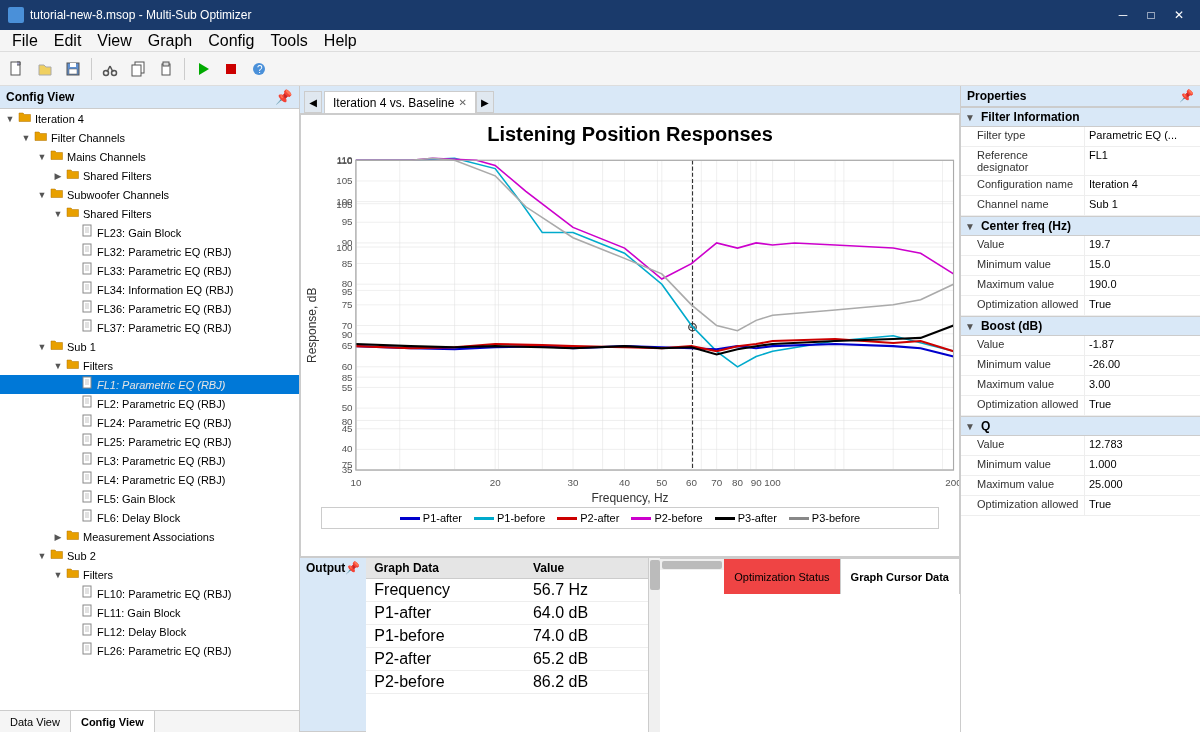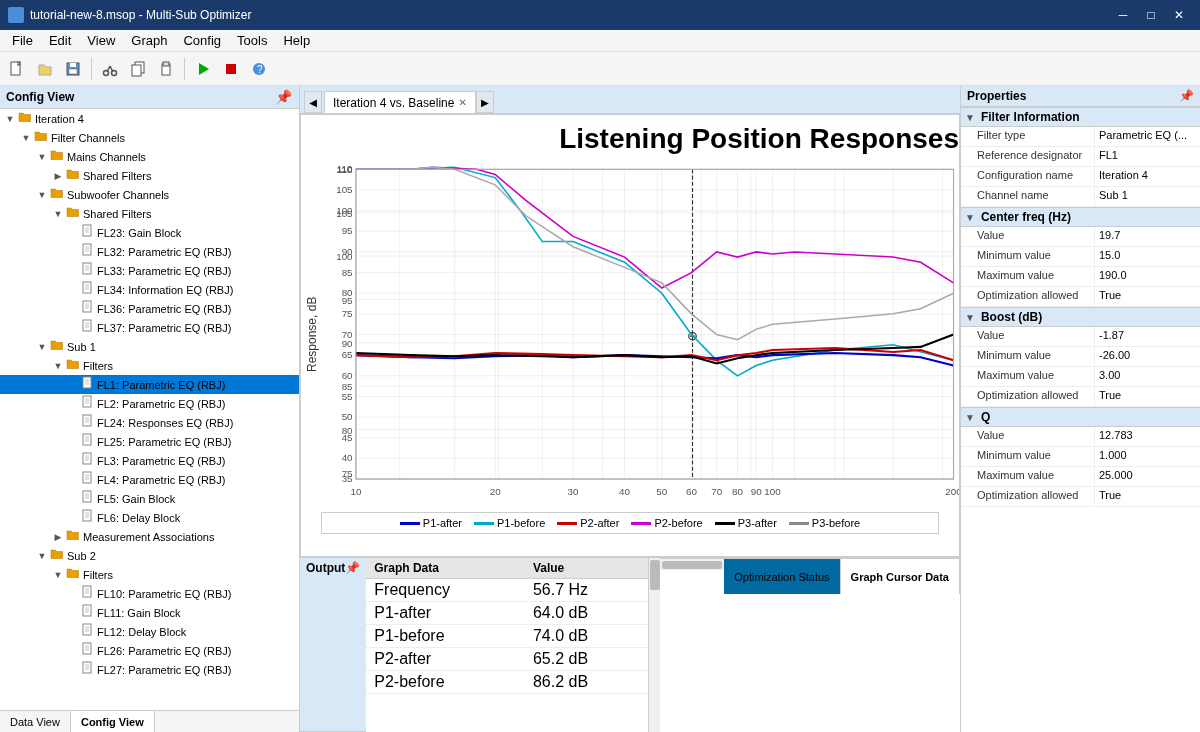--- a/index.html
+++ b/index.html
@@ -7,79 +7,79 @@
 
     
     .title-bar { background: #1a3a6b; color: white; height: 30px; display: flex; align-items: center; padding: 0 8px; justify-content: space-between; }
     .title-bar-left { display: flex; align-items: center; gap: 6px; justify-content: space-between; }
     .title-bar-icon { width: 16px; height: 16px; background: #4a90d9; border-radius: 2px; }
     .title-bar-controls { display: flex; gap: 2px; }
     .title-btn { width: 26px; height: 20px; background: transparent; border: none; color: white; cursor: pointer; font-size: 12px; display: flex; align-items: center; justify-content: center; }
 
     
     .menu-bar { background: #f5f5f5; height: 22px; display: flex; align-items: center; padding: 0 4px; border-bottom: 1px solid #ddd; }
-    .menu-item { padding: 14px 8px; font-size: 13px; cursor: pointer; height: 100%; display: flex; align-items: center; }
+    .menu-item { padding: 14px 8px; font-size: 16px; cursor: pointer; height: 100%; display: flex; align-items: center; }
 
     
     .toolbar { background: #f5f5f5; height: 34px; display: flex; align-items: center; padding: 0 4px; border-bottom: 1px solid #ddd; gap: 2px; }
     .toolbar-btn { width: 26px; height: 26px; background: transparent; border: 1px solid transparent; cursor: pointer; display: flex; align-items: center; justify-content: center; border-radius: 2px; }
     .toolbar-sep { width: 1px; height: 22px; background: #ccc; margin: 0 3px; }
 
     
     .main-container { display: flex; height: calc(732px - 86px); }
 
     
     .left-panel { width: 300px; background: white; border-right: 1px solid #ccc; display: flex; flex-direction: column; }
     .panel-header { background: #d9e8f7; padding: 3px 6px; font-size: 12px; font-weight: bold; border-bottom: 1px solid #ccc; display: flex; justify-content: space-between; align-items: center; }
     .panel-header-pin { color: #666; font-size: 14px; }
     .tree-container { flex: 1; overflow-y: auto; overflow-x: auto; }
     .tree-node { display: flex; align-items: center; padding: 1px 0; cursor: pointer; white-space: nowrap; }
-    .tree-node.selected { background: #0078d7; color: #000000; }
+    .tree-node.selected { background: #0078d7; color: #e5e5e5; font-style: italic; }
     .tree-node.selected .node-icon { color: white; }
     .expand-btn { width: 16px; height: 16px; display: flex; align-items: center; justify-content: center; font-size: 9px; color: #555; flex-shrink: 0; }
     .node-icon { margin-right: 3px; font-size: 12px; flex-shrink: 0; }
     .node-label { font-size: 11px; }
 
     
     .center-panel { flex: 1; display: flex; flex-direction: column; background: #f5f5f5; overflow: hidden; }
     .tab-bar { background: #d9e8f7; display: flex; align-items: flex-end; padding: 0 4px; border-bottom: 1px solid #ccc; height: 28px; }
     .tab-nav-btn { width: 18px; height: 22px; background: #e0e8f0; border: 1px solid #ccc; cursor: pointer; display: flex; align-items: center; justify-content: center; font-size: 10px; }
     .tab { display: flex; align-items: center; height: 22px; padding: 0 8px; background: white; border: 1px solid #ccc; border-bottom: none; font-size: 12px; margin-left: 2px; cursor: pointer; gap: 4px; }
     .tab.active { background: white; z-index: 1; }
     .tab-close { font-size: 10px; color: #666; cursor: pointer; }
 
     
     .chart-container { flex: 1; background: white; border: 1px solid #ccc; margin: 0; padding: 0; position: relative; overflow: hidden; }
-    .chart-title { text-align: right; font-size: 28px; font-weight: bold; margin: 8px 0 4px 0; }
+    .chart-title { text-align: center; font-size: 20px; font-weight: bold; margin: 8px 0 4px 0; }
 
     
     .legend { display: flex; align-items: center; justify-content: center; gap: 12px; padding: 4px; border: 1px solid #ccc; margin: 2px 20px; background: white; flex-wrap: wrap; }
     .legend-item { display: flex; align-items: center; gap: 3px; font-size: 11px; }
 
     
     .output-panel { height: 175px; background: white; border-top: 1px solid #ccc; display: flex; flex-direction: row; }
     .output-header { background: #d9e8f7; padding: 3px 6px; font-size: 12px; font-weight: bold; border-bottom: 1px solid #ccc; display: flex; justify-content: space-between; }
     .output-table { width: 100%; border-collapse: collapse; }
     .output-table thead tr { background: #e5e5e5; }
     .output-table th { padding: 3px 8px; text-align: left; font-size: 12px; font-weight: bold; border-bottom: 1px solid #ccc; }
     .output-table td { padding: 2px 8px; font-size: 16px; border-bottom: 1px solid #eee; }
     .output-scrollbar { width: 12px; background: #f0f0f0; border-left: 1px solid #ccc; }
-    .output-bottom-tabs { display: flex; border-top: 1px solid #ccc; background: #0369a1; height: 36px; align-items: flex-end; }
+    .output-bottom-tabs { display: flex; border-top: 1px solid #ccc; background: #ef4444; height: 36px; align-items: flex-end; }
     .bottom-tab { padding: 2px 10px; font-size: 11px; cursor: pointer; border-right: 1px solid #ccc; height: 100%; display: flex; align-items: center; }
     .bottom-tab.active { background: white; font-weight: bold; }
     .output-scroll-area { display: flex; flex: 1; overflow: hidden; }
     .output-scroll-content { flex: 1; overflow-y: hidden; overflow-x: hidden; }
     .output-h-scrollbar { height: 12px; background: #f0f0f0; border-top: 1px solid #ccc; display: flex; align-items: center; padding: 0 2px; }
 
     
     .right-panel { width: 240px; background: white; border-left: 1px solid #ccc; display: flex; flex-direction: column; overflow-y: auto; }
     .right-header { background: #d9e8f7; padding: 3px 6px; font-size: 12px; font-weight: bold; border-bottom: 1px solid #ccc; display: flex; justify-content: space-between; }
     .prop-section-header { background: #d9e8f7; padding: 2px 4px; font-size: 12px; font-weight: bold; display: flex; align-items: center; gap: 3px; border-bottom: 1px solid #ccc; border-top: 1px solid #ccc; }
     .prop-row { display: flex; border-bottom: 1px solid #eee; min-height: 20px; }
-    .prop-key { width: 134px; padding: 2px 4px 2px 16px; font-size: 11px; color: #333; flex-shrink: 0; border-right: 1px solid #eee; }
+    .prop-key { width: 124px; padding: 2px 4px 2px 16px; font-size: 11px; color: #333; flex-shrink: 0; border-right: 1px solid #eee; }
     .prop-val { flex: 1; padding: 2px 4px; font-size: 11px; }
     .prop-collapse { color: #555; font-size: 10px; margin-right: 3px; }
 
     
     .tree-container::-webkit-scrollbar { width: 12px; }
     .tree-container::-webkit-scrollbar-track { background: #f0f0f0; }
     .tree-container::-webkit-scrollbar-thumb { background: #bbb; border-radius: 2px; }
 
     .indent-0 { padding-left: 2px; }
     .indent-1 { padding-left: 18px; }
@@ -320,21 +320,21 @@
             <span class="node-label">FL2: Parametric EQ (RBJ)</span>
           </div>
           <div class="tree-node indent-4">
             <span class="expand-btn"></span>
             <span class="node-icon"><svg width="12" height="14" viewBox="0 0 12 14">
                 <rect x="1" y="1" width="8" height="11" fill="white" stroke="#888" stroke-width="1"></rect>
                 <line x1="3" y1="4" x2="7" y2="4" stroke="#aaa" stroke-width="0.7"></line>
                 <line x1="3" y1="6" x2="7" y2="6" stroke="#aaa" stroke-width="0.7"></line>
                 <line x1="3" y1="8" x2="7" y2="8" stroke="#aaa" stroke-width="0.7"></line>
               </svg></span>
-            <span class="node-label">FL24: Responses EQ (RBJ)</span>
+            <span class="node-label">FL24: Parametric EQ (RBJ)</span>
           </div>
           <div class="tree-node indent-4">
             <span class="expand-btn"></span>
             <span class="node-icon"><svg width="12" height="14" viewBox="0 0 12 14">
                 <rect x="1" y="1" width="8" height="11" fill="white" stroke="#888" stroke-width="1"></rect>
                 <line x1="3" y1="4" x2="7" y2="4" stroke="#aaa" stroke-width="0.7"></line>
                 <line x1="3" y1="6" x2="7" y2="6" stroke="#aaa" stroke-width="0.7"></line>
                 <line x1="3" y1="8" x2="7" y2="8" stroke="#aaa" stroke-width="0.7"></line>
               </svg></span>
             <span class="node-label">FL25: Parametric EQ (RBJ)</span>
@@ -432,30 +432,20 @@
           </div>
           <div class="tree-node indent-4">
             <span class="expand-btn"></span>
             <span class="node-icon"><svg width="12" height="14" viewBox="0 0 12 14">
                 <rect x="1" y="1" width="8" height="11" fill="white" stroke="#888" stroke-width="1"></rect>
                 <line x1="3" y1="4" x2="7" y2="4" stroke="#aaa" stroke-width="0.7"></line>
                 <line x1="3" y1="6" x2="7" y2="6" stroke="#aaa" stroke-width="0.7"></line>
                 <line x1="3" y1="8" x2="7" y2="8" stroke="#aaa" stroke-width="0.7"></line>
               </svg></span>
             <span class="node-label">FL26: Parametric EQ (RBJ)</span>
-          </div>
-          <div class="tree-node indent-4">
-            <span class="expand-btn"></span>
-            <span class="node-icon"><svg width="12" height="14" viewBox="0 0 12 14">
-                <rect x="1" y="1" width="8" height="11" fill="white" stroke="#888" stroke-width="1"></rect>
-                <line x1="3" y1="4" x2="7" y2="4" stroke="#aaa" stroke-width="0.7"></line>
-                <line x1="3" y1="6" x2="7" y2="6" stroke="#aaa" stroke-width="0.7"></line>
-                <line x1="3" y1="8" x2="7" y2="8" stroke="#aaa" stroke-width="0.7"></line>
-              </svg></span>
-            <span class="node-label">FL27: Parametric EQ (RBJ)</span>
           </div>
         </div>
     </div>
 
     <div style="display:flex; border-top:1px solid #ccc; background:#f5f5f5; height:22px;">
       <div class="bottom-tab">Data View</div>
       <div class="bottom-tab active">Config View</div>
     </div>
   </div>
 
@@ -583,20 +573,21 @@
             <polyline points="30,190 80,192 120,193 157,191 200,190 228,192 275,190 309,191 336,192 359,193 378,190 395,192 410,190 467,188 520,190 545,192 575,200" fill="none" stroke="#0000cc" stroke-width="2"></polyline>
 
             <polyline points="30,190 80,192 120,191 157,188 200,189 228,190 275,191 309,192 336,190 359,195 378,190 395,188 410,185 467,183 520,187 545,185 575,195" fill="none" stroke="#cc0000" stroke-width="2"></polyline>
 
             <polyline points="30,188 80,190 120,191 157,190 200,191 228,192 275,190 309,192 336,191 359,198 378,193 395,190 410,188 467,185 520,183 545,182 575,170" fill="none" stroke="#000000" stroke-width="2"></polyline>
 
             <rect x="30" y="10" width="545" height="300" fill="none" stroke="#aaa" stroke-width="1"></rect>
           </svg>
         </div>
 
+        <div style="text-align:center; font-size:12px; color:#333; margin-top:-10px;">Frequency, Hz</div>
 
         <div class="legend">
           <div class="legend-item">
             <span style="display:inline-block;width:20px;height:3px;background:#0000cc;"></span>
             <span>P1-after</span>
           </div>
           <div class="legend-item">
             <span style="display:inline-block;width:20px;height:3px;background:#00aacc;"></span>
             <span>P1-before</span>
           </div>

